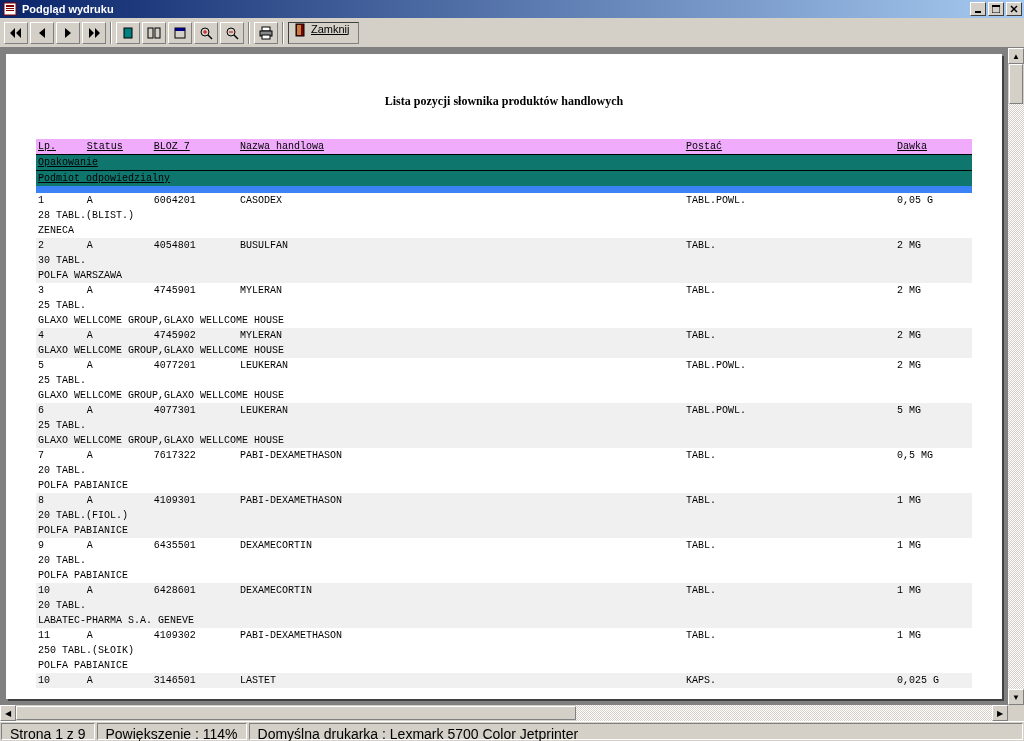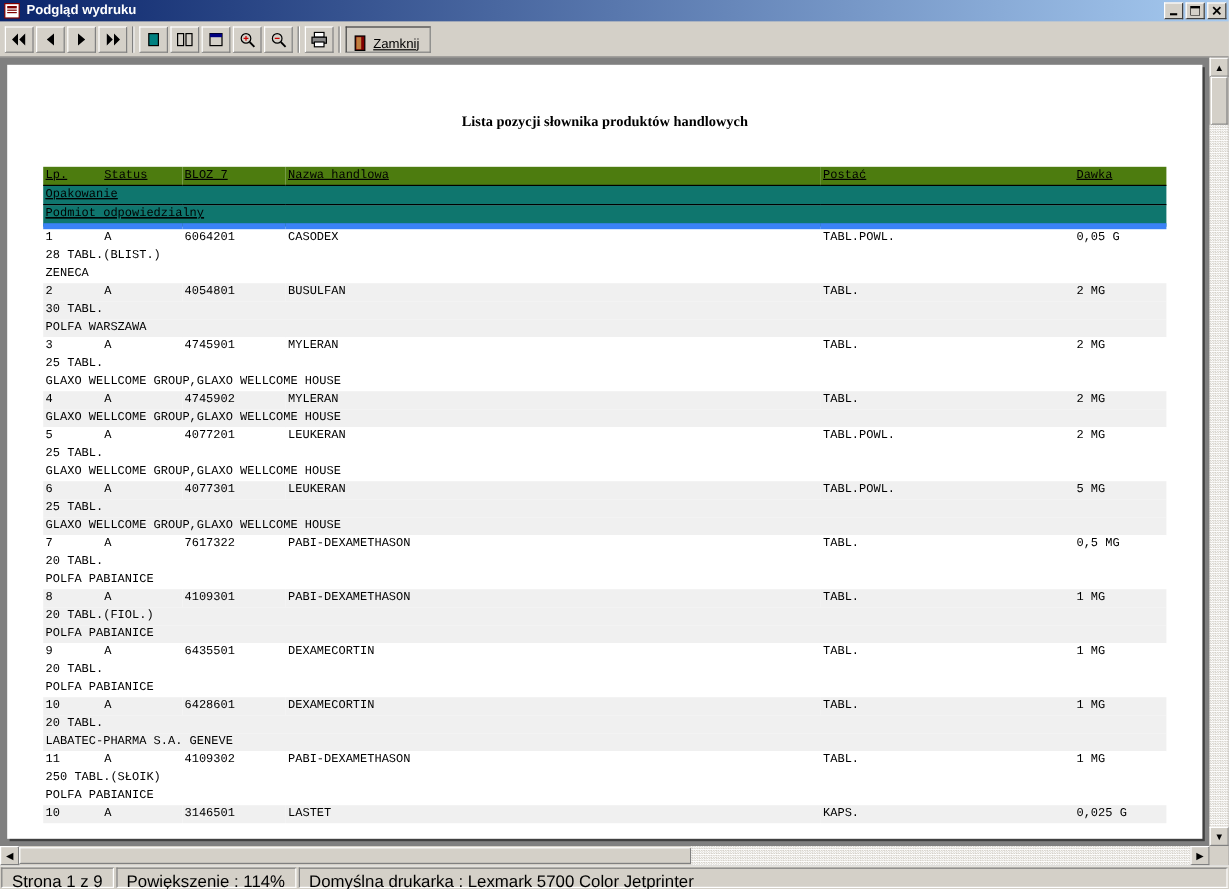--- a/index.html
+++ b/index.html
@@ -60,26 +60,26 @@
 }
 .sep {
   width: 6px; height: 22px;
   border-left: 1px solid #808080;
   border-right: 1px solid #fff;
   margin: 0 2px;
   width: 2px;
 }
 .closebtn {
   height: 22px;
-  padding: 13px 8px 0 4px;
+  padding: 0 8px 0 4px;
   background: #d4d0c8;
   border: 1px solid #808080;
   border-top-color: #404040;
   border-left-color: #404040;
-  display: flex; align-items: flex-end; gap: 4px;
+  display: flex; align-items: flex-start; gap: 4px;
   cursor: pointer;
 }
 .closebtn .cicon {
   width: 14px; height: 14px;
   display: inline-block;
 }
 .content {
   flex: 1;
   background: #808080;
   position: relative;
@@ -163,21 +163,21 @@
   font-size: 12px;
   text-align: center;
   margin-bottom: 30px;
 }
 .report {
   font-family: "Courier New", monospace;
   font-size: 10px;
   line-height: 1.3;
 }
 .header-row {
-  background: #4d7c0f;
+  background: #f0abfc;
   border-bottom: 1px solid #000;
 }
 .header-row td, .subheader td { font-weight: normal; }
 .header-row .u, .subheader .u { text-decoration: underline; }
 .subheader { background: #0f766e; text-decoration: underline; }
 .stripe-odd { background: #fff; }
 .stripe-even { background: #f0f0f0; }
 table.rep { width: 100%; border-collapse: collapse; }
 table.rep td { padding: 1px 2px; vertical-align: top; white-space: nowrap; }
 .c-lp { width: 40px; }
@@ -308,21 +308,21 @@
           <td class="c-status u">Status</td>
           <td class="c-bloz u">BLOZ 7</td>
           <td class="c-name u">Nazwa handlowa</td>
           <td class="c-postac u">Postać</td>
           <td class="c-dawka u">Dawka</td>
         </tr>
         <tr class="subheader">
           <td colspan="6" class="u" style="border-bottom:1px solid #000">Opakowanie</td>
         </tr>
         <tr class="subheader">
-          <td colspan="6" class="u" style="border-bottom:5px solid #3b82f6;width:40%">Podmiot odpowiedzialny</td>
+          <td colspan="6" class="u" style="border-bottom:7px solid #3b82f6;width:40%">Podmiot odpowiedzialny</td>
         </tr>
         </tbody>
           <tbody id="rows">
             <tr class="stripe-odd">
               <td>1</td>
               <td>A</td>
               <td>6064201</td>
               <td>CASODEX</td>
               <td>TABL.POWL.</td>
               <td>0,05 G</td>

